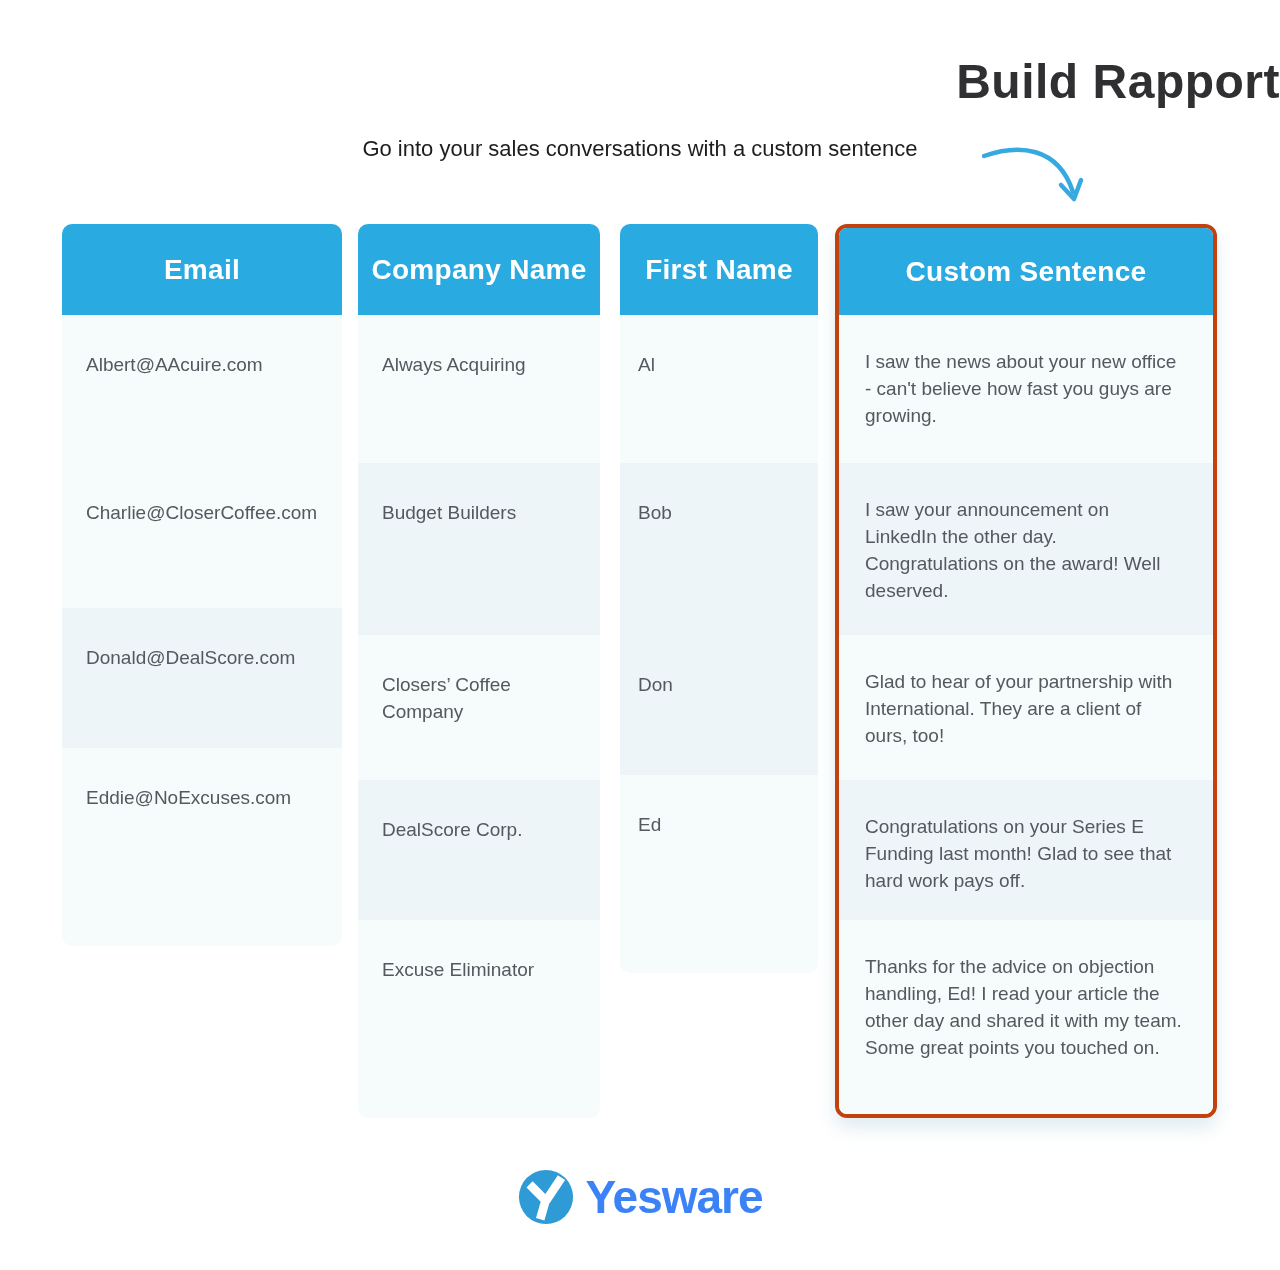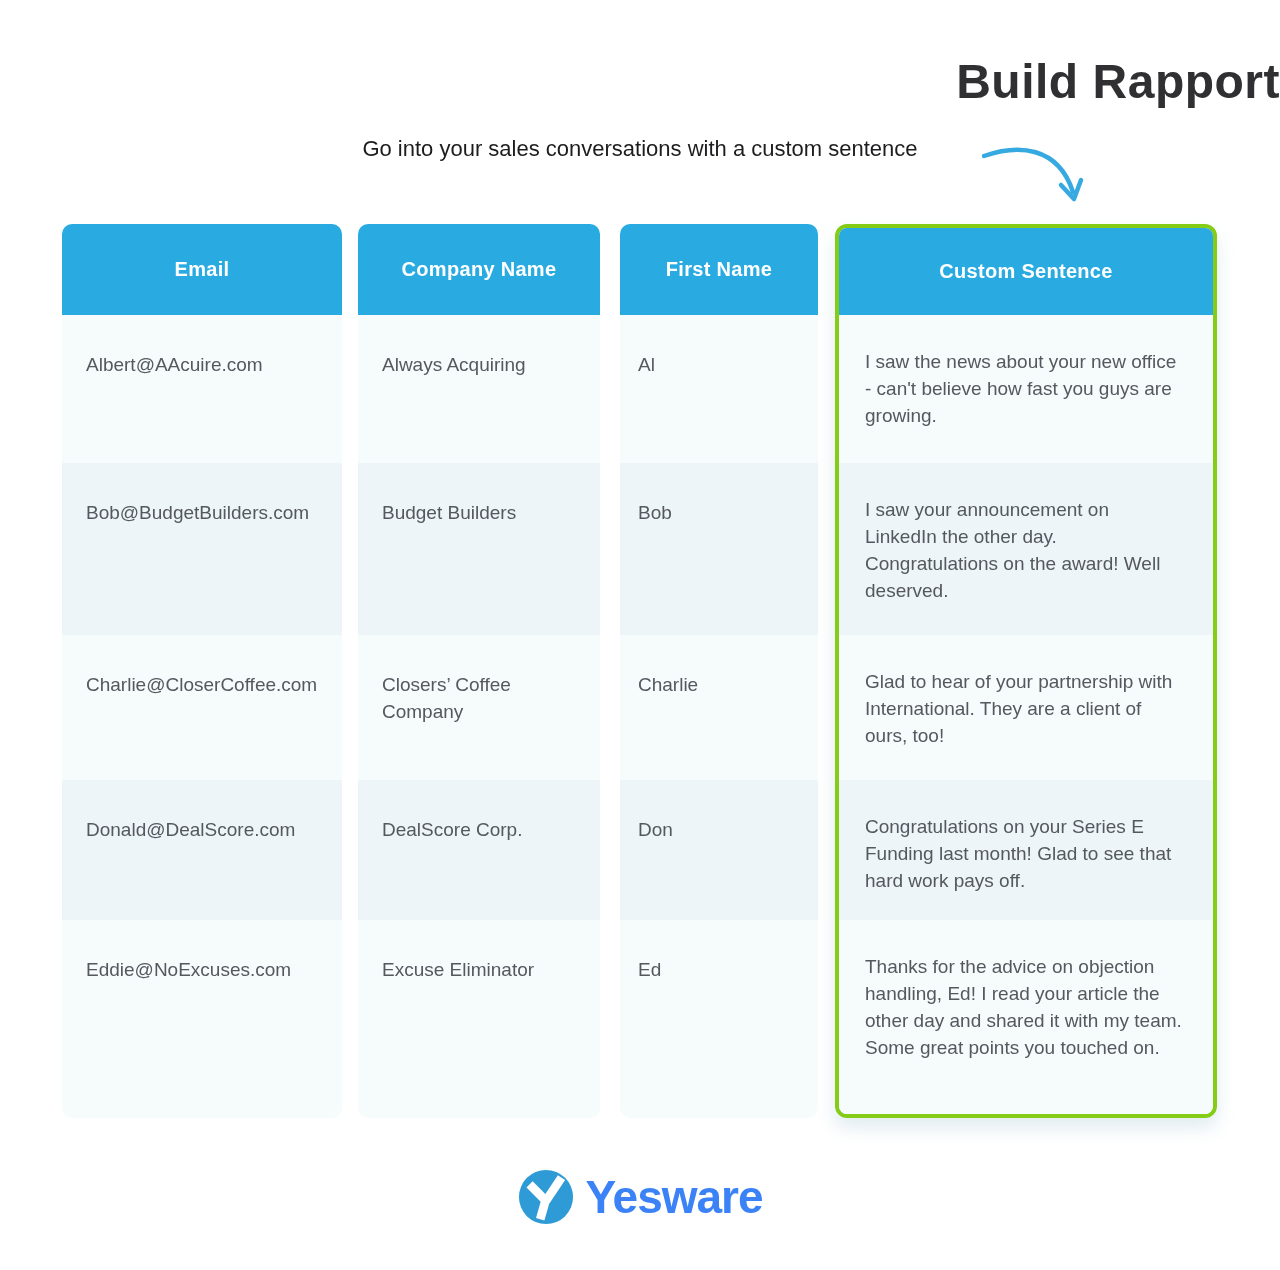--- a/index.html
+++ b/index.html
@@ -39,33 +39,33 @@
     align-items: flex-start;
   }
 
   .col { display: flex; flex-direction: column; }
   .col-email   { width: 280px; margin-right: 16px; }
   .col-company { width: 242px; margin-right: 20px; }
   .col-first   { width: 198px; margin-right: 17px; }
   .col-custom  {
     width: 382px;
     height: 894px;
-    border: 4px solid #84cc16;
+    border: 4px solid #c2410c;
     border-radius: 12px;
     overflow: hidden;
     background: #F6FBFC;
     box-shadow: 0 10px 18px rgba(90, 150, 180, 0.18);
   }
 
   .col-header {
     height: 91px;
     background: #29ABE2;
     border-radius: 10px 10px 0 0;
     color: #ffffff;
-    font-size: 20px;
+    font-size: 28px;
     font-weight: bold;
     display: flex;
     align-items: center;
     justify-content: center;
     letter-spacing: 0.3px;
   }
   .col-custom .col-header { height: 87px; border-radius: 0; }
 
   .cell {
     font-size: 19px;
@@ -113,40 +113,38 @@
 <svg class="arrow" width="110" height="72" viewBox="0 0 110 72" fill="none">
   <path d="M2 16 C 36 4, 76 6, 91 52" stroke="#36A9E1" stroke-width="4.5" stroke-linecap="round" fill="none"></path>
   <path d="M79 45 L 92 59 L 99 40" stroke="#36A9E1" stroke-width="4.5" stroke-linecap="round" stroke-linejoin="round" fill="none"></path>
 </svg>
 
 <div class="table-wrap">
 
   <div class="col col-email">
     <div class="col-header">Email</div>
     <div class="cell r1 bg-light">Albert@AAcuire.com</div>
-    <div class="cell r2 bg-dark">Bob@BudgetBuilders.com</div>
     <div class="cell r3 bg-light">Charlie@CloserCoffee.com</div>
     <div class="cell r4 bg-dark">Donald@DealScore.com</div>
     <div class="cell r5 bg-light cell-last">Eddie@NoExcuses.com</div>
   </div>
 
   <div class="col col-company">
     <div class="col-header">Company Name</div>
     <div class="cell r1 bg-light">Always Acquiring</div>
     <div class="cell r2 bg-dark">Budget Builders</div>
     <div class="cell r3 bg-light">Closers’ Coffee Company</div>
     <div class="cell r4 bg-dark">DealScore Corp.</div>
     <div class="cell r5 bg-light cell-last">Excuse Eliminator</div>
   </div>
 
   <div class="col col-first">
     <div class="col-header">First Name</div>
     <div class="cell r1 bg-light">Al</div>
     <div class="cell r2 bg-dark">Bob</div>
-    <div class="cell r3 bg-light">Charlie</div>
     <div class="cell r4 bg-dark">Don</div>
     <div class="cell r5 bg-light cell-last">Ed</div>
   </div>
 
   <div class="col col-custom">
     <div class="col-header">Custom Sentence</div>
     <div class="cell r1 bg-light">I saw the news about your new office - can't believe how fast you guys are growing.</div>
     <div class="cell r2 bg-dark">I saw your announcement on LinkedIn the other day. Congratulations on the award! Well deserved.</div>
     <div class="cell r3 bg-light">Glad to hear of your partnership with International. They are a client of ours, too!</div>
     <div class="cell r4 bg-dark">Congratulations on your Series E Funding last month! Glad to see that hard work pays off.</div>

